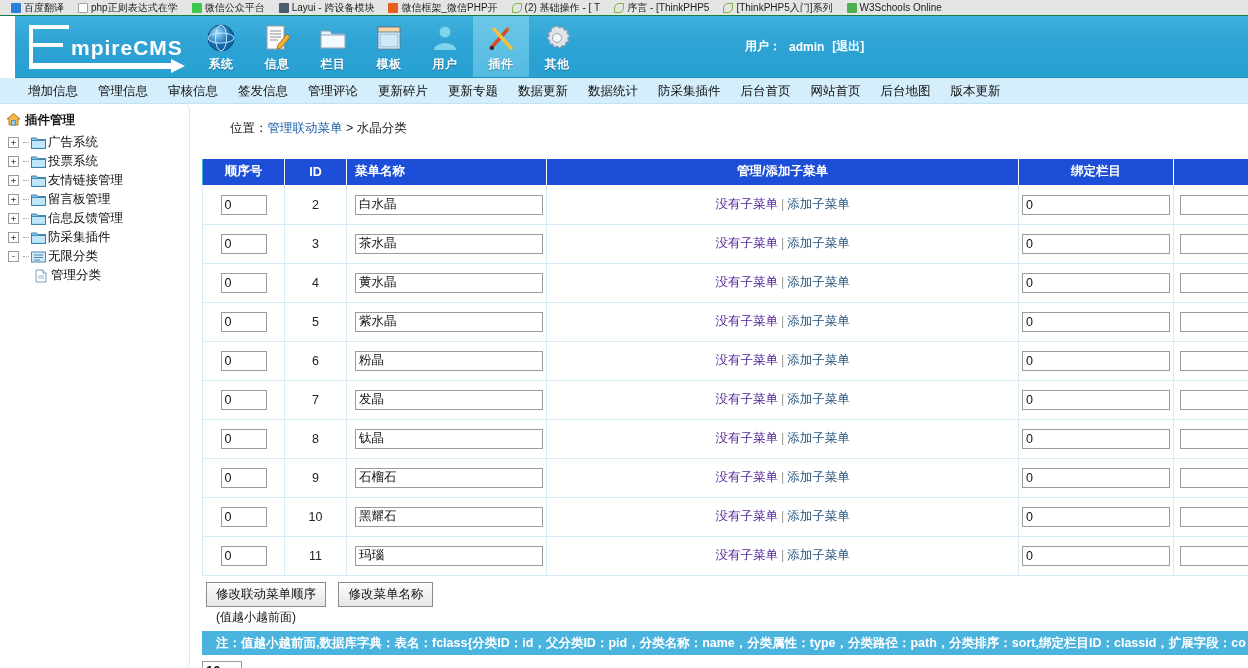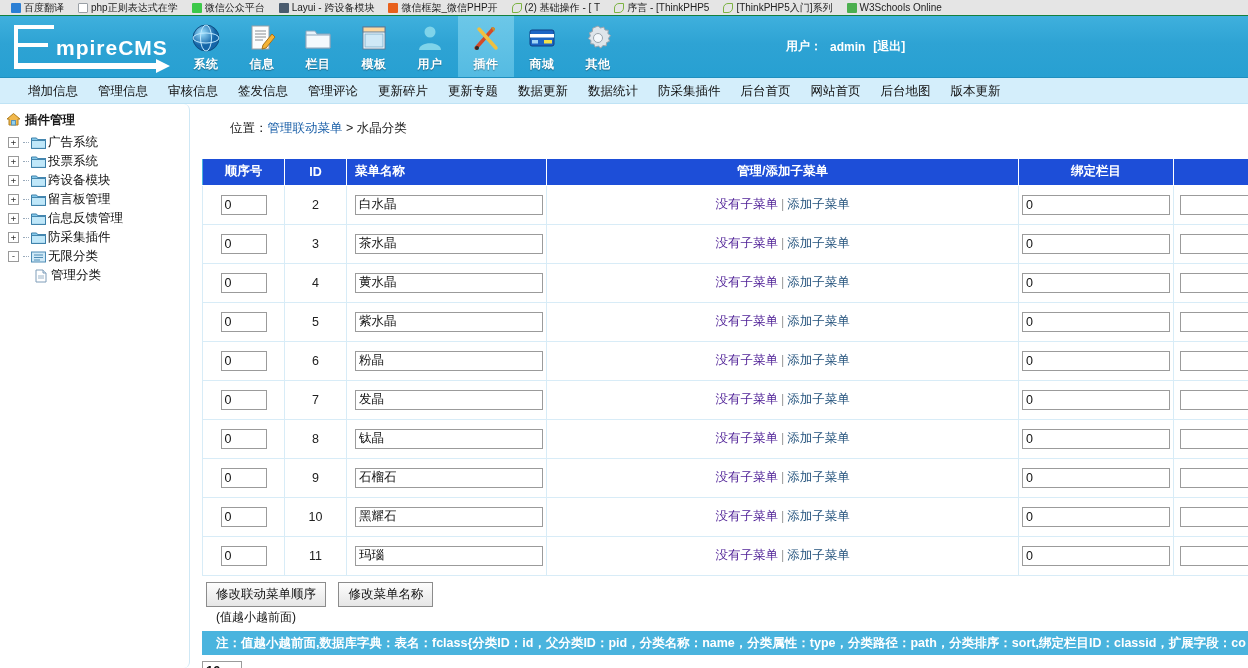--- a/index.html
+++ b/index.html
@@ -40,20 +40,21 @@
   .bm-label { font-size: 10px; line-height: 12px; }
 
   
   #top-banner {
     height: 62px;
     background: linear-gradient(to bottom, #3fb0dd 0%, #2ea3d4 45%, #27a0d2 100%);
     position: relative;
     display: flex;
     align-items: stretch;
     border-bottom: 1px solid #1f8fbf;
+    margin-left: 15px;
   }
   #logo {
     width: 178px;
     display: flex;
     align-items: center;
     position: relative;
     padding-left: 8px;
   }
   #logo svg { display: block; }
 
@@ -380,31 +381,20 @@
       <svg width="30" height="30" viewBox="0 0 30 30">
           <path d="M5 25 L22 6" stroke="#d24b2a" stroke-width="3.5" stroke-linecap="round"></path>
           <path d="M8 6 L25 25" stroke="#f0c040" stroke-width="3.5" stroke-linecap="round"></path>
           <path d="M20 4 l4 1 -1 4 z" fill="#c8912a"></path>
           <circle cx="6" cy="25" r="2" fill="#2a2a2a"></circle>
         </svg>
     </span>
     <span class="nlabel">插件</span>
   </div>
 
-  <div class="navicon">
-    <span class="glyph">
-      <svg width="30" height="30" viewBox="0 0 30 30">
-          <rect x="3" y="7" width="24" height="16" rx="2" fill="#1c64c4" stroke="#0e3f85"></rect>
-          <rect x="3" y="11" width="24" height="3.5" fill="#ffffff"></rect>
-          <rect x="17" y="17" width="8" height="3.5" fill="#f2e04a"></rect>
-          <rect x="5" y="17" width="6" height="3.5" fill="#9fd4f5"></rect>
-        </svg>
-    </span>
-    <span class="nlabel">商城</span>
-  </div>
 
   <div class="navicon">
     <span class="glyph">
       <svg width="30" height="30" viewBox="0 0 30 30">
           <path d="M15 3 l2.6 2.0 3.1-1.0 1.3 3.0 3.3 .3 -.4 3.3 2.6 2.0 -2.0 2.6 1.0 3.1 -3.0 1.3 -.3 3.3 -3.3-.4 -2.0 2.6 -2.6-2.0 -3.1 1.0 -1.3-3.0 -3.3-.3 .4-3.3 -2.6-2.0 2.0-2.6 -1.0-3.1 3.0-1.3 .3-3.3z" fill="#dfe5ea" stroke="#9aa4ad"></path>
           <circle cx="15" cy="15" r="4.5" fill="#f4f8fb" stroke="#9aa4ad"></circle>
         </svg>
     </span>
     <span class="nlabel">其他</span>
   </div>
@@ -464,21 +454,21 @@
             </svg></span>
           <span class="tnode-label">投票系统</span>
         </div>
         <div class="tree-node">
           <span class="expander">+</span>
           <span class="dots"></span>
           <span class="folder"><svg width="15" height="13" viewBox="0 0 15 13">
               <path d="M0.5 2 h5 l1.2 1.6 h8.3 v8.9 h-14.5 z" fill="#8fd3f2" stroke="#3a7ea8"></path>
               <path d="M0.5 4.4 h14 v8 h-14 z" fill="#bfe7f9" stroke="#3a7ea8"></path>
             </svg></span>
-          <span class="tnode-label">跨设备模块</span>
+          <span class="tnode-label">友情链接管理</span>
         </div>
         <div class="tree-node">
           <span class="expander">+</span>
           <span class="dots"></span>
           <span class="folder"><svg width="15" height="13" viewBox="0 0 15 13">
               <path d="M0.5 2 h5 l1.2 1.6 h8.3 v8.9 h-14.5 z" fill="#8fd3f2" stroke="#3a7ea8"></path>
               <path d="M0.5 4.4 h14 v8 h-14 z" fill="#bfe7f9" stroke="#3a7ea8"></path>
             </svg></span>
           <span class="tnode-label">留言板管理</span>
         </div>

